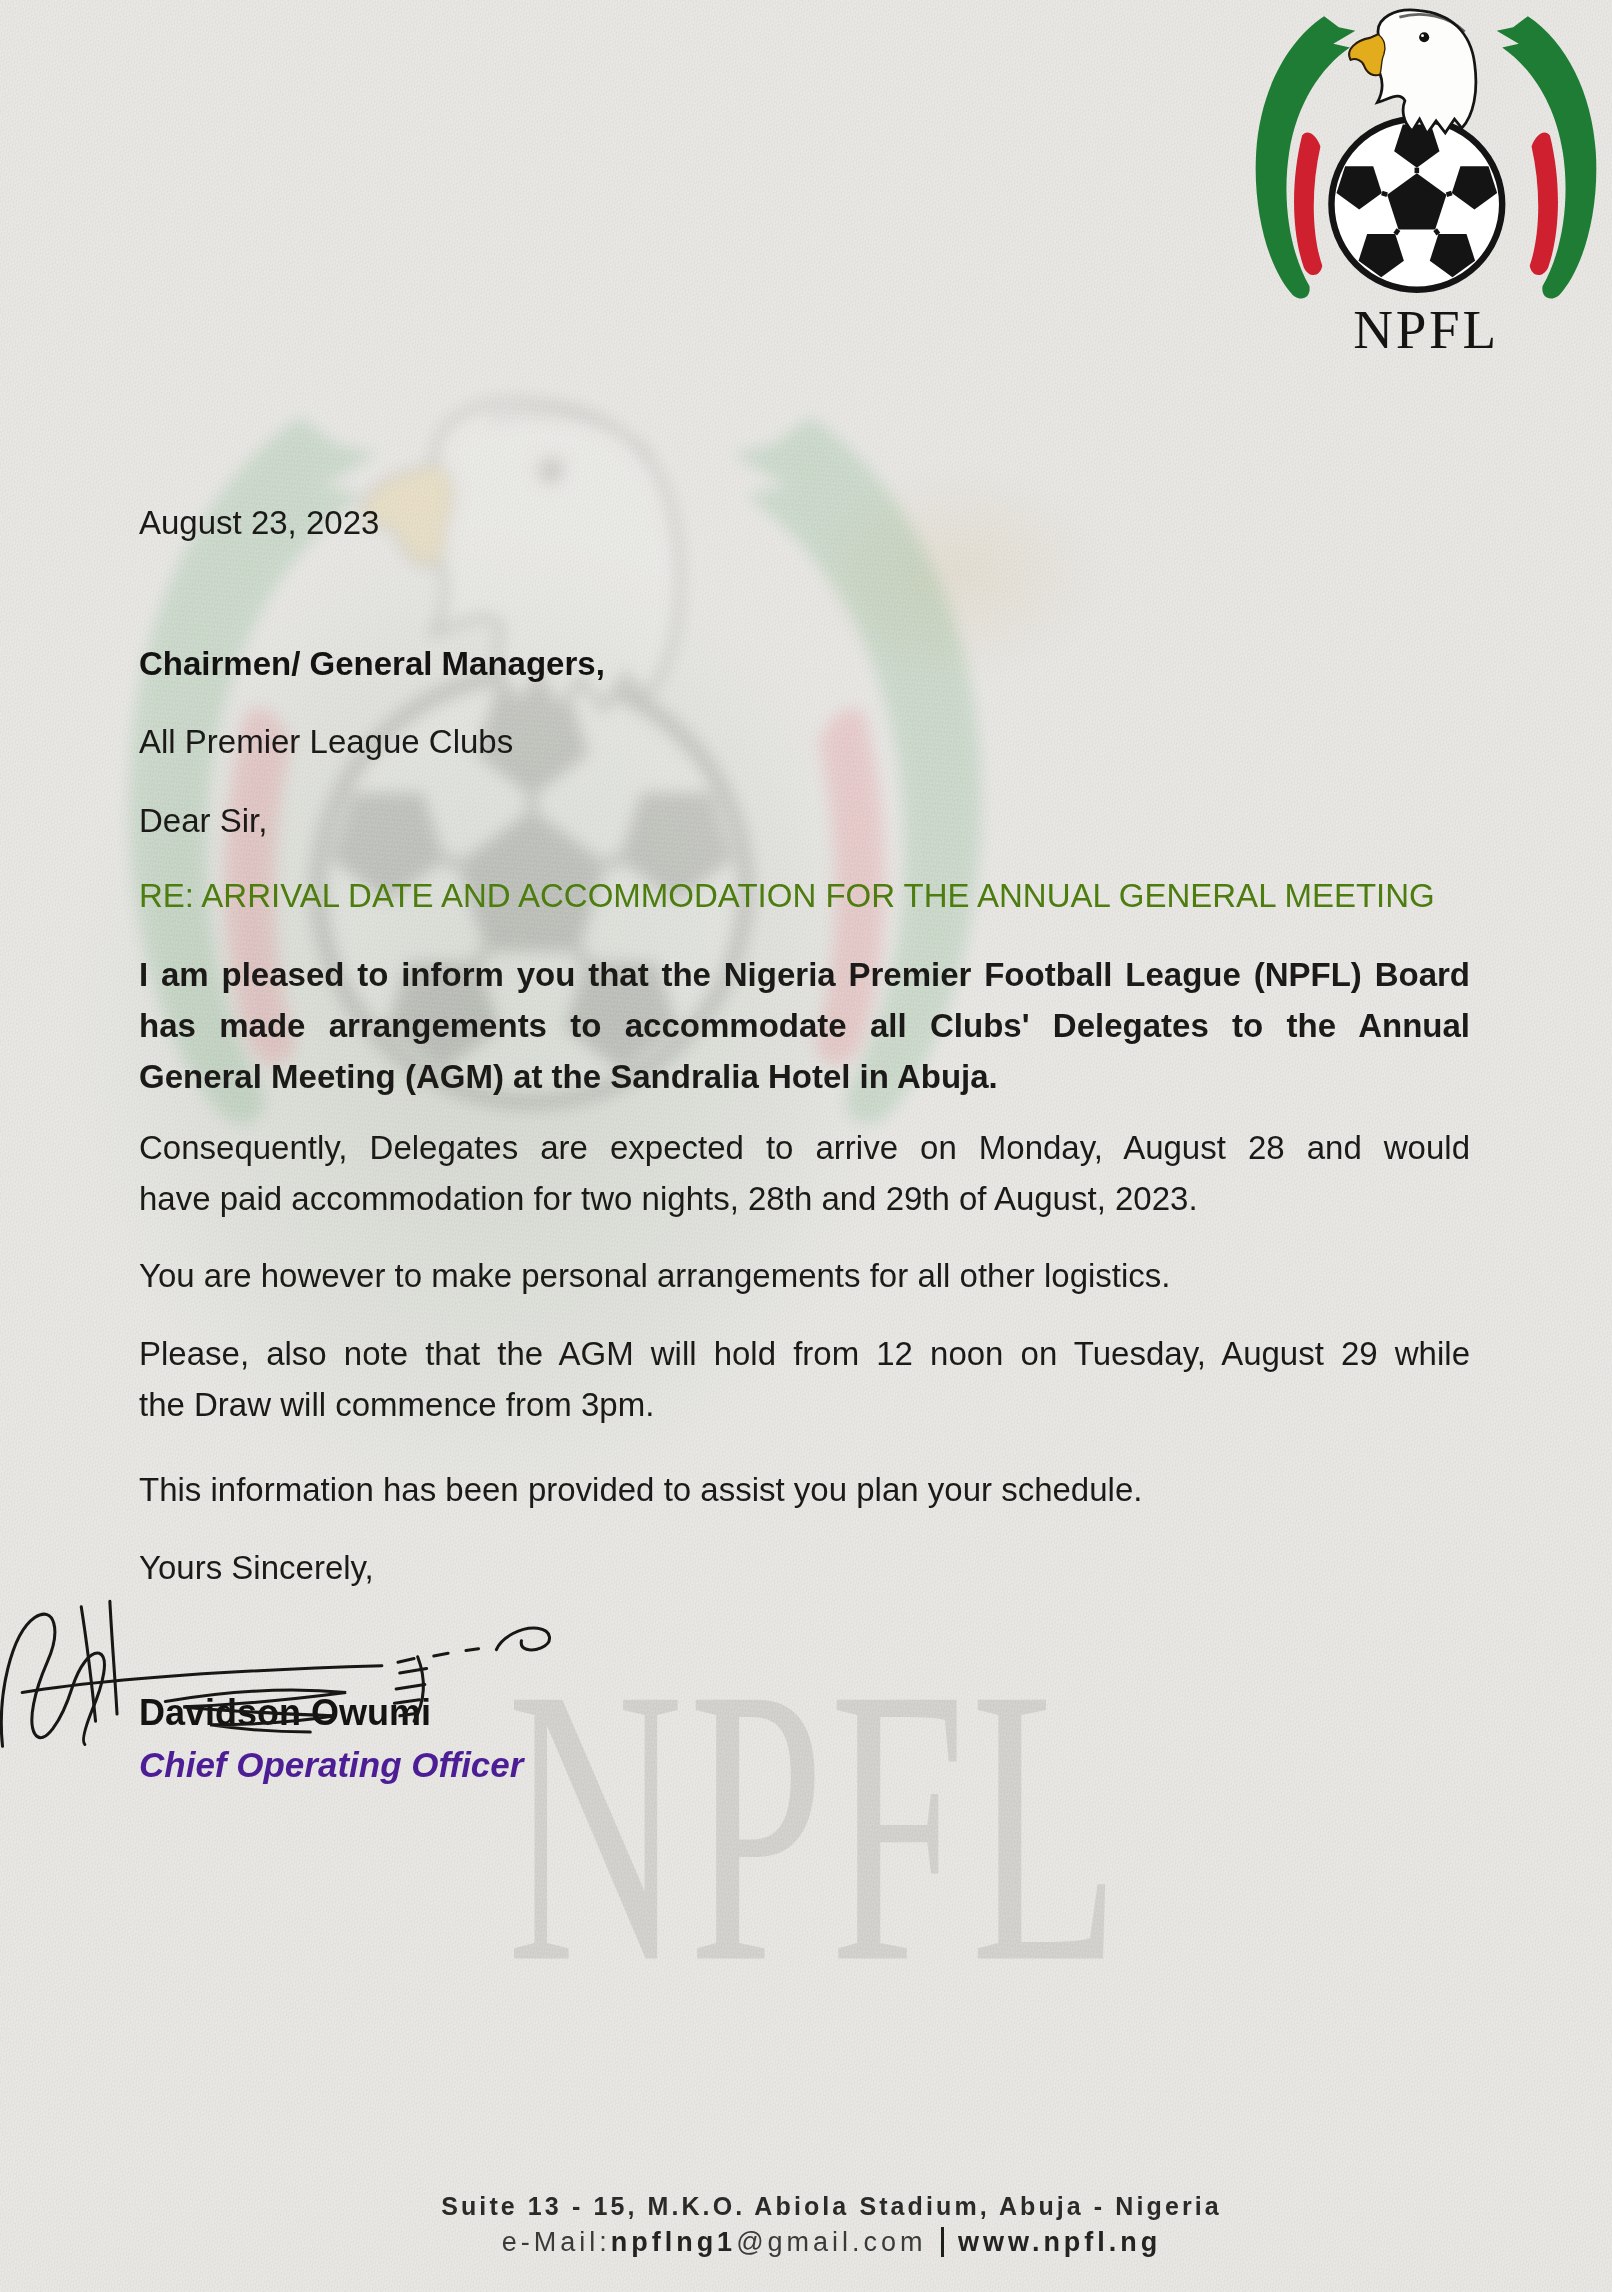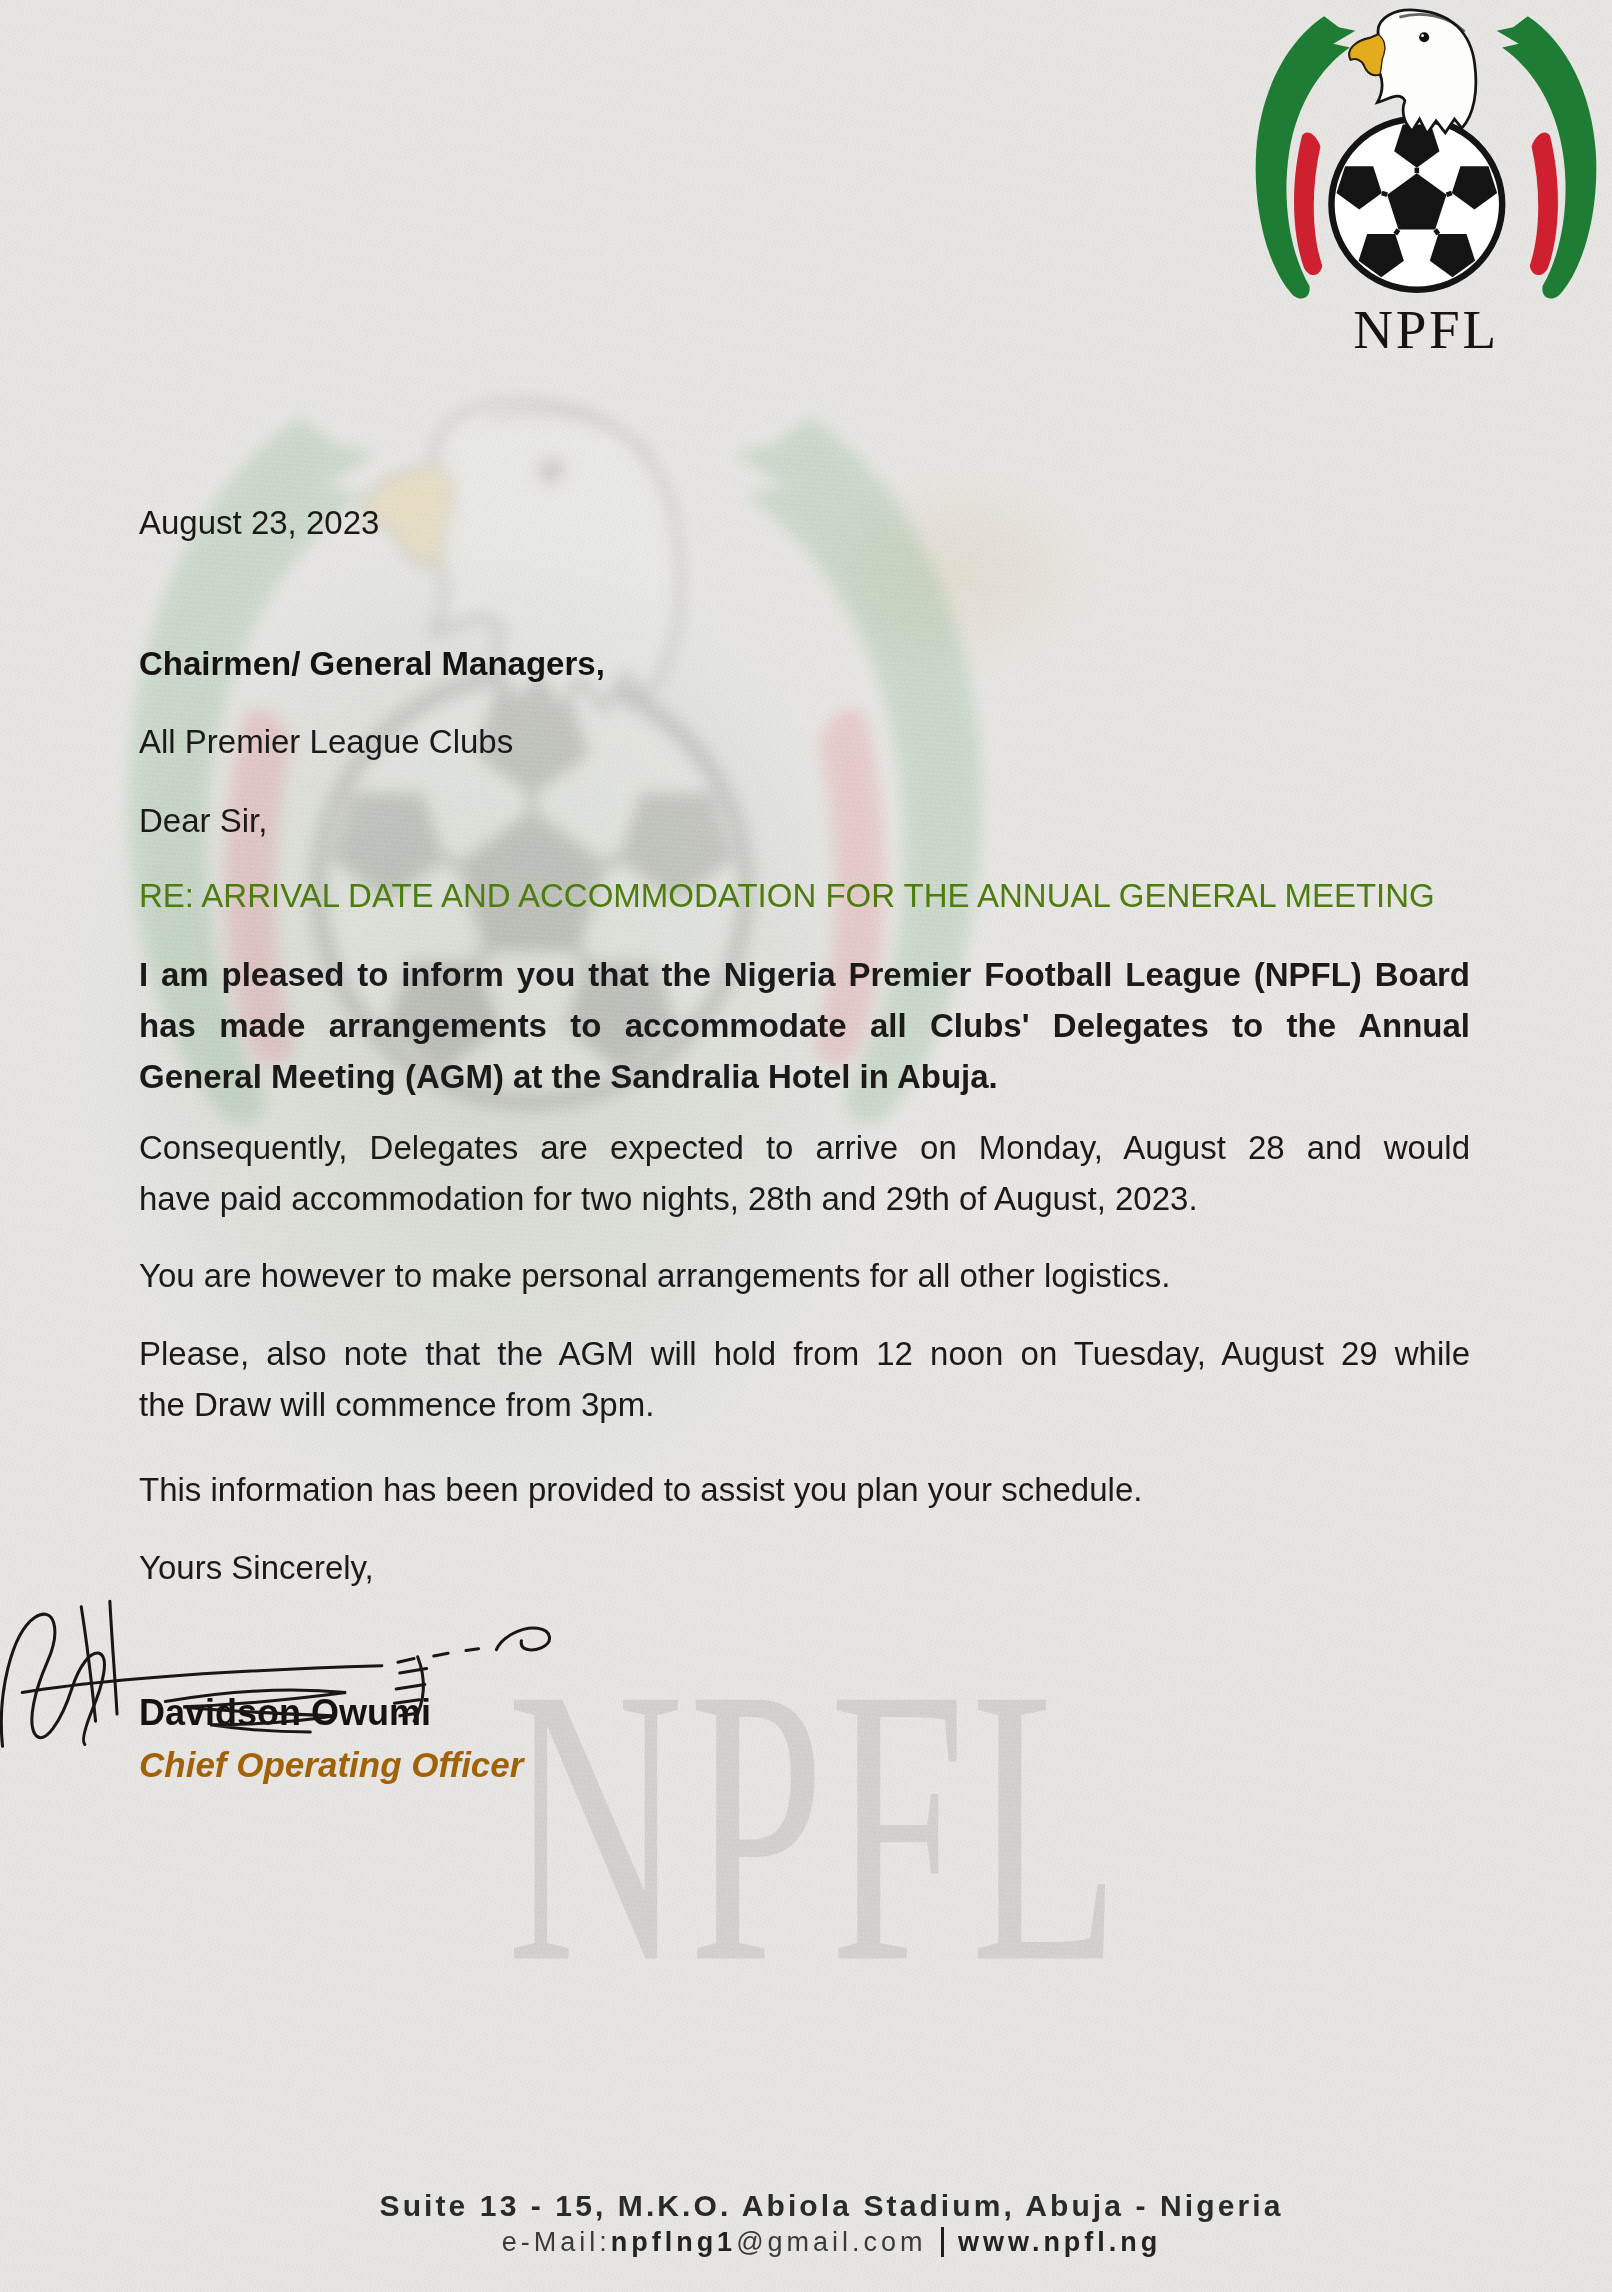--- a/index.html
+++ b/index.html
@@ -47,28 +47,28 @@
   .salutation { margin-bottom:24px; }
   .subject { font-weight:normal; color:#4d7c0f; margin-bottom:28px; }
   .body-p { margin:0 0 27px 0; }
   .body-p.p1 { margin-bottom:20px;font-weight:bold; }
   .body-p.p2 { margin-bottom:26px; }
   .body-p.p4 { margin-bottom:34px; }
   .jline { display:block; text-align:justify; text-align-last:justify; text-justify:inter-word; }
   .jline.last { text-align-last:left; }
   .closing { margin-bottom:98px; }
   .sig-name { font-weight:bold; font-size:36px; line-height:43px; margin-bottom:9.9px; color:#141312; }
-  .sig-title { font-weight:bold; font-style:italic; font-size:35px; line-height:41px; color:#a16207; }
+  .sig-title { font-weight:bold; font-style:italic; font-size:35px; line-height:41px; color:#4c1d95; }
 
   
   .signature { position:absolute; left:-5.4px; top:1587px; width:627px; height:170px; z-index:6; }
 
   
   .footer { position:absolute; left:0; right:0; top:2191px; z-index:5; text-align:center; padding-left:50px; }
-  .footer-line1 { font-weight:bold; font-size:30px; letter-spacing:3.1px; line-height:30px; color:#2a2a28; }
+  .footer-line1 { font-weight:bold; font-size:25px; letter-spacing:3.1px; line-height:30px; color:#2a2a28; }
   .footer-line2 { margin-top:4.5px; font-size:27px; letter-spacing:4px; line-height:32px; color:#3a3a38; }
   .footer-line2 .fb { font-weight:bold; color:#232321;text-align:center; }
   .pipe { display:inline-block; width:2.7px; height:30px; background:#1e1e1c; margin:0 14.3px; vertical-align:-6.3px; }
 
   svg text { user-select:none; }
 </style>
 </head>
 <body>
 
 <svg width="0" height="0" style="position:absolute" aria-hidden="true">

